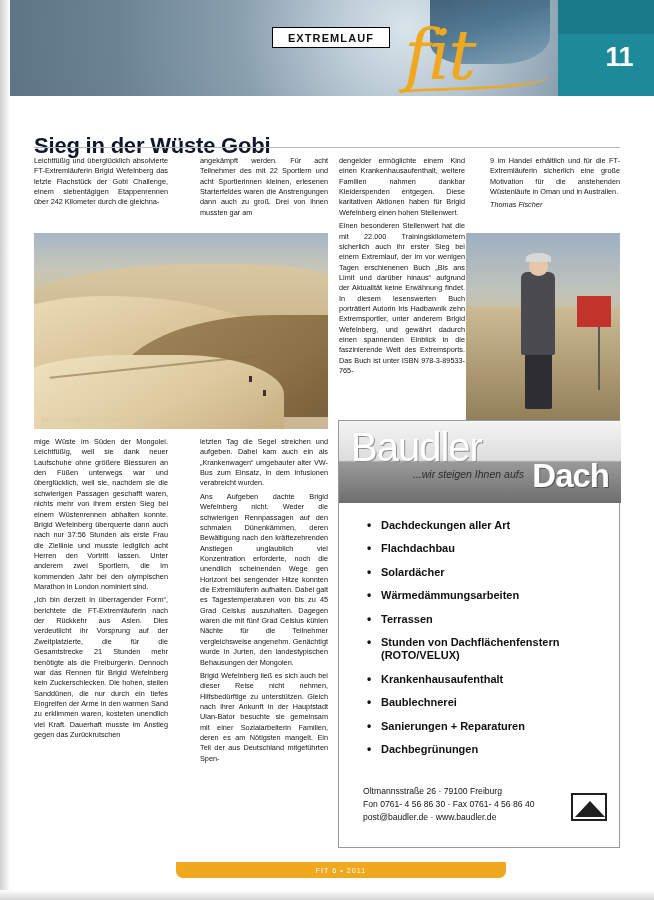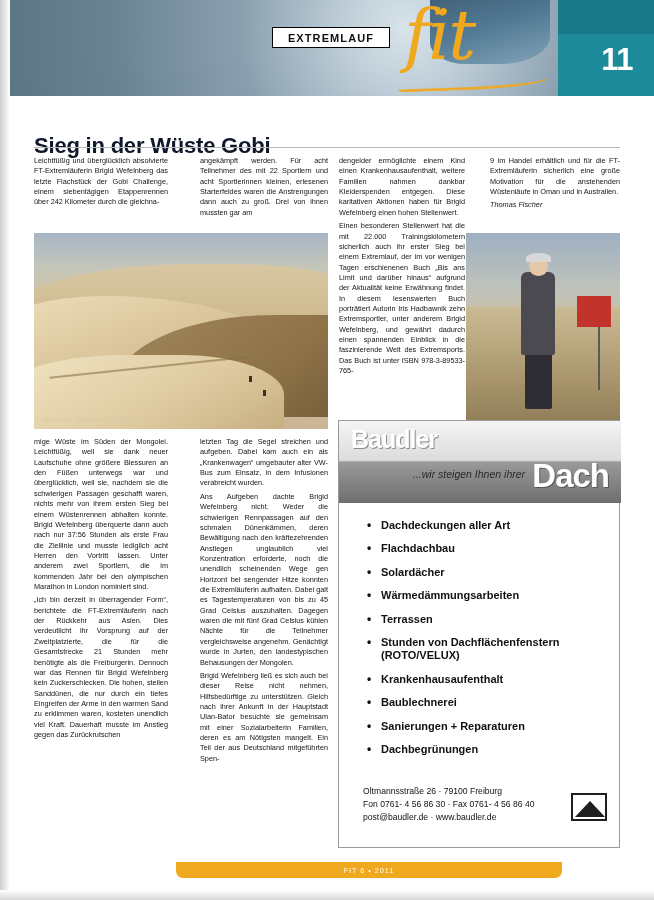--- a/index.html
+++ b/index.html
@@ -49,21 +49,21 @@
     position: absolute;
     right: 0; top: 0;
     width: 96px; height: 34px;
     background: #17727f;
     opacity: .6;
   }
   #page-number {
     position: absolute;
     right: 21px; top: 42px;
     color: #ffffff;
-    font-size: 31px;
+    font-size: 27px;
     font-weight: bold;
     letter-spacing: -0.5px;
   }
   #kicker-box {
     position: absolute;
     left: 272px; top: 27px;
     width: 118px; height: 21px;
     background: #ffffff;
     border: 1px solid #000000;
     display: flex;
@@ -71,21 +71,21 @@
     justify-content: center;
   }
   #kicker-text {
     font-size: 11px;
     font-weight: bold;
     letter-spacing: 1.1px;
     color: #111;
   }
   #fit-logo {
     position: absolute;
-    left: 404px; top: 0;
+    left: 404px; top: 20px;
     font-family: "DejaVu Serif", serif;
     font-style: italic;
     font-size: 70px;
     color: #f0a81e;
     line-height: 1;
     letter-spacing: -2px;
   }
   #fit-logo-swoosh {
     position: absolute;
     left: 398px; top: 74px;
@@ -234,22 +234,22 @@
   }
   #ad-logo-band {
     position: absolute;
     left: 0; top: 0;
     width: 282px; height: 82px;
     background: linear-gradient(180deg, #f4f4f4 0%, #dcdcdc 48%, #9a9a9a 50%, #6e6e6e 100%);
   }
   #ad-brand {
     position: absolute;
     left: 12px; top: 4px;
-    font-size: 25px;
-    font-weight: bold;
+    font-size: 40px;
+    font-weight: normal;
     color: #ffffff;
     letter-spacing: -1px;
     text-shadow: 1px 1px 0 #8c8c8c;
   }
   #ad-brand2 {
     position: absolute;
     right: 12px; top: 36px;
     font-size: 33px;
     font-weight: bold;
     color: #ffffff;
@@ -308,21 +308,21 @@
     width: 0; height: 0;
     border-left: 15px solid transparent;
     border-right: 15px solid transparent;
     border-bottom: 16px solid #1f1f1f;
   }
 
   
   #footer-bar {
     position: absolute;
     left: 176px; bottom: 22px;
-    width: 386px; height: 16px;
+    width: 330px; height: 16px;
     background: #f0a81e;
     border-radius: 0 0 7px 7px;
     display: flex;
     align-items: center;
     justify-content: center;
   }
   #footer-text {
     font-size: 7.2px;
     color: #ffffff;
     letter-spacing: 1px;
@@ -404,21 +404,21 @@
 </div>
 <div class="col" id="col2-bot">
   <p>letzten Tag die Segel streichen und aufgeben. Dabei kam auch ein als „Krankenwagen“ umgebauter alter VW-Bus zum Einsatz, in dem Infusionen verabreicht wurden.</p>
   <p>Ans Aufgeben dachte Brigid Wefelnberg nicht. Weder die schwierigen Rennpassagen auf den schmalen Dünenkämmen, deren Bewältigung nach den kräftezehrenden Anstiegen unglaublich viel Konzentration erforderte, noch die unendlich scheinenden Wege gen Horizont bei sengender Hitze konnten die Extremläuferin aufhalten. Dabei galt es Tagestemperaturen von bis zu 45 Grad Celsius auszuhalten. Dagegen waren die mit fünf Grad Celsius kühlen Nächte für die Teilnehmer vergleichsweise angenehm. Genächtigt wurde in Jurten, den landestypischen Behausungen der Mongolen.</p>
   <p>Brigid Wefelnberg ließ es sich auch bei dieser Reise nicht nehmen, Hilfsbedürftige zu unterstützen. Gleich nach ihrer Ankunft in der Hauptstadt Ulan-Bator besuchte sie gemeinsam mit einer Sozialarbeiterin Familien, deren es am Nötigsten mangelt. Ein Teil der aus Deutschland mitgeführten Spen-</p>
 </div>
 
 <div id="advert">
   <div id="ad-logo-band">
     <div id="ad-brand">Baudler</div>
-    <div id="ad-tagline">...wir steigen Ihnen ihrer</div>
+    <div id="ad-tagline">...wir steigen Ihnen aufs</div>
     <div id="ad-brand2">Dach</div>
   </div>
   <ul id="ad-list">
     <li>Dachdeckungen aller Art</li>
     <li>Flachdachbau</li>
     <li>Solardächer</li>
     <li>Wärmedämmungsarbeiten</li>
     <li>Terrassen</li>
     <li>Stunden von Dachflächenfenstern (ROTO/VELUX)</li>
     <li>Krankenhausaufenthalt</li>

